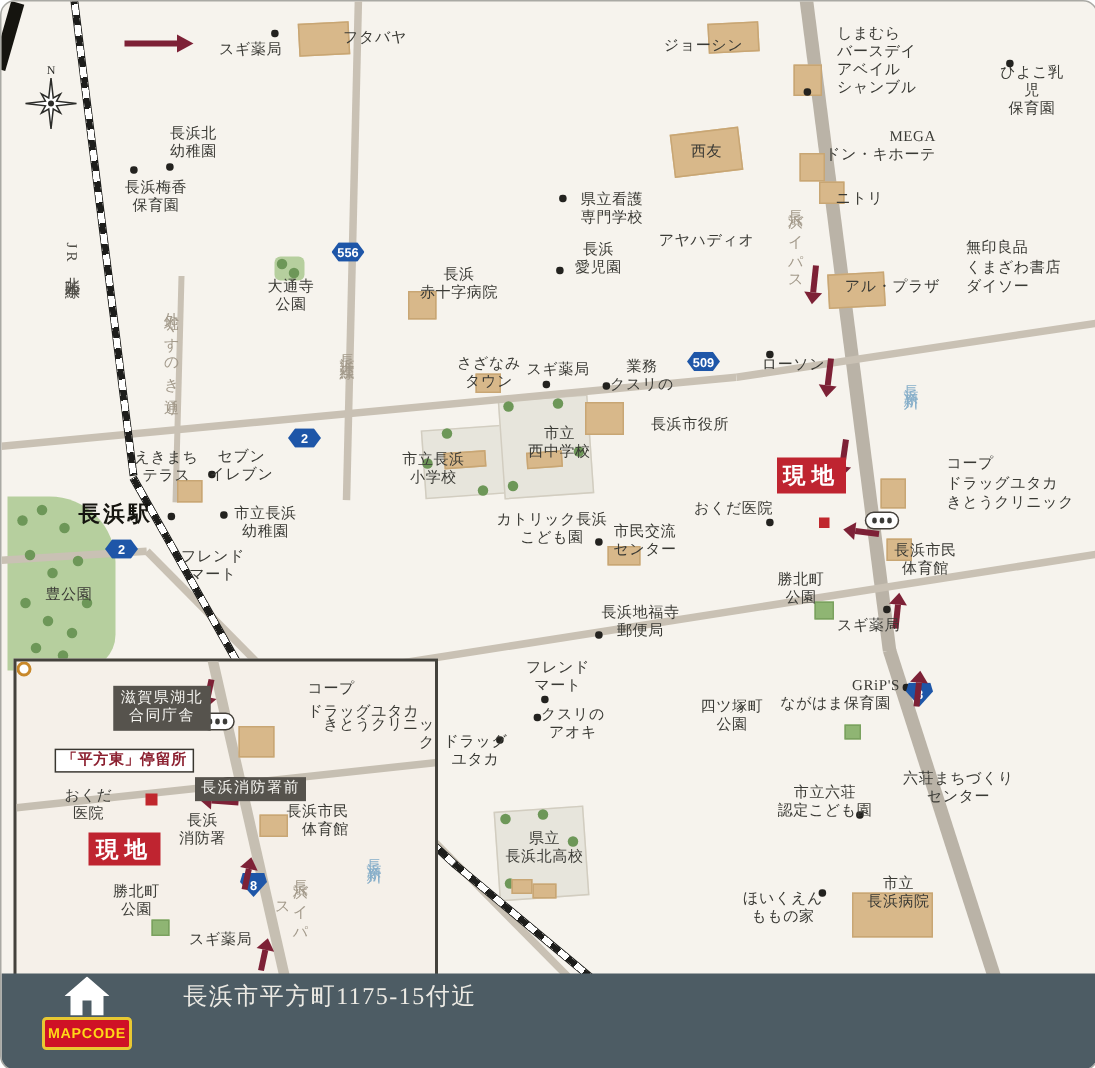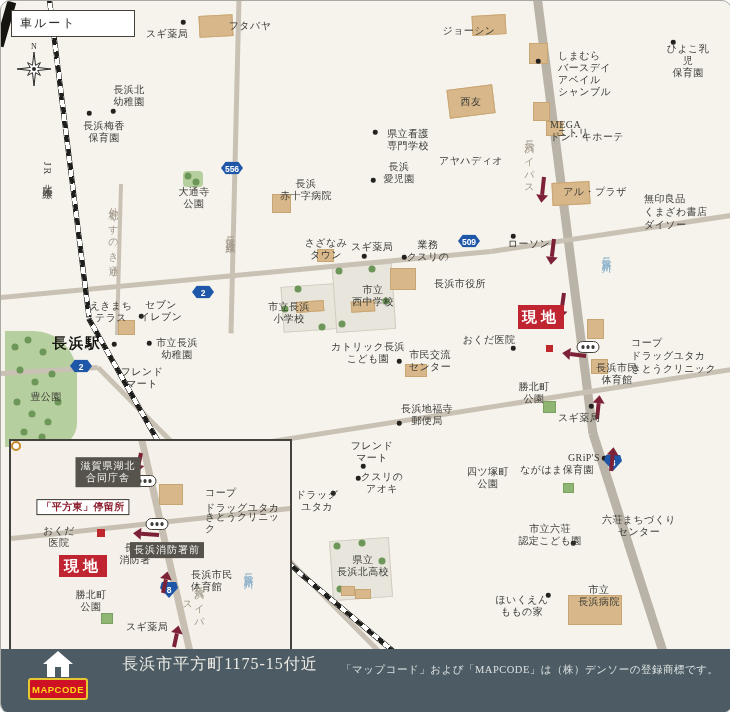--- a/index.html
+++ b/index.html
@@ -11,28 +11,28 @@
         box-shadow:0 0 0 0.6px #1d1d1b;}
   .park{position:absolute;background:#b6cf9e;}
   .tree{position:absolute;width:7px;height:7px;border-radius:50%;background:#6d9758;transform:translate(-50%,-50%);}
   .green{position:absolute;background:#8fb573;border:1px solid #7aa15f;}
   .campus{position:absolute;background:#e7e5dc;border:1px solid #d2cdc0;}
   .bld{position:absolute;background:#d8b88a;border:1px solid #c8a674;}
   .dot{position:absolute;width:4.5px;height:4.5px;border-radius:50%;background:#23221f;transform:translate(-50%,-50%);}
   .sq{position:absolute;background:#c0272d;}
   .lbl{position:absolute;font-size:10px;line-height:1.18;color:#3a3a35;white-space:pre-line;text-align:center;
        transform:translate(-50%,-50%);letter-spacing:0.4px;}
-  .lbl.left{transform:translate(0,-50%);text-align:left;margin-top:33px;}
+  .lbl.left{transform:translate(0,-50%);text-align:right;}
   .lbl.station{font-size:14.5px;font-weight:bold;color:#15140f;letter-spacing:2px;}
   .lbl.roadv,.lbl.railv,.lbl.riverv{writing-mode:vertical-rl;letter-spacing:2px;}
   .lbl.roadv{color:#a39a8b;}
   .lbl.railv{color:#4d4b45;}
   .lbl.riverv{color:#86aec9;}
   .lbl.darkbox{background:#56534d;color:#f6f5f1;padding:3px 5px;letter-spacing:1px;}
-  .lbl.darkbox2{background:#56534d;color:#f6f5f1;padding:2px 4px;letter-spacing:1px;white-space:nowrap;margin-top:24px;}
+  .lbl.darkbox2{background:#56534d;color:#f6f5f1;padding:2px 4px;letter-spacing:1px;white-space:nowrap;}
   .lbl.whitebox{background:#fff;border:1px solid #3a3730;color:#8c2030;font-weight:bold;padding:1px 4px;white-space:nowrap;}
   .redbox{position:absolute;background:#bf2430;color:#fff;font-weight:bold;font-size:15px;letter-spacing:4px;
           display:flex;align-items:center;justify-content:center;transform:translate(-50%,-50%);
           font-family:"Liberation Serif","DejaVu Serif",serif;}
   .shield{position:absolute;width:22px;height:13px;background:#1e56a8;color:#fff;font:bold 8.5px "Liberation Sans",sans-serif;
           display:flex;align-items:center;justify-content:center;transform:translate(-50%,-50%);
           clip-path:polygon(22% 0,78% 0,100% 50%,78% 100%,22% 100%,0 50%);}
   .shield.r8{width:18px;height:16px;clip-path:polygon(10% 0,90% 0,100% 38%,50% 100%,0 38%);}
   .tl{position:absolute;width:21px;height:10px;background:#fff;border:1px solid #44403a;border-radius:6px;
       display:flex;align-items:center;justify-content:center;gap:1.5px;transform:translate(-50%,-50%);}
@@ -415,41 +415,36 @@
       <div class="lbl left" style="left: 194px; top: 19px;">コープ</div>
       <div class="lbl left" style="left: 194px; top: 34px;">ドラッグユタカ</div>
       <div class="lbl left" style="left: 194px; top: 49px;">きとうクリニック</div>
       <div class="lbl darkbox2" style="left: 156px; top: 85px;">長浜消防署前</div>
       <div class="lbl left" style="left: 180px; top: 107px;">長浜市民
 体育館</div>
       <div class="lbl riverv" style="left: 237px; top: 128px;">長浜新川</div>
       <div class="lbl roadv" style="left: 182px; top: 160px;">長浜バイパス</div>
     </div>
 
-  <div id="legend">
-    <span class="txt">車ルート</span>
-    <span id="legend-arrow-slot"></span>
-  </div>
 
   <div id="compass">
     <div class="compass-n">N</div>
     <svg id="compass-svg" width="36" height="36" viewBox="0 0 36 36">
       <polygon id="compass-star" fill="#ffffff" stroke="#2b2b28" stroke-width="1" points="18.0,1.0 19.5,14.3 24.4,11.6 21.7,16.5 35.0,18.0 21.7,19.5 24.4,24.4 19.5,21.7 18.0,35.0 16.5,21.7 11.6,24.4 14.3,19.5 1.0,18.0 14.3,16.5 11.6,11.6 16.5,14.3"></polygon>
       <circle cx="18" cy="18" r="2" fill="#2b2b28"></circle>
     </svg>
   </div>
 
   <div id="bar">
     <svg id="house" width="30" height="26" viewBox="0 0 30 26">
       <path fill="#ffffff" d="M15,0 L30,13 L26,13 L26,26 L18,26 L18,16 L12,16 L12,26 L4,26 L4,13 L0,13 Z"></path>
     </svg>
     <div id="mapcode-logo">MAPCODE</div>
     <div class="addr">長浜市平方町1175-15付近</div>
     <div class="notes">
-      <div>「マップコード」および「MAPCODE」は（株）デンソーの登録商標です。</div>
     </div>
   </div>
 
 <div class="arr" style="left: 82px; top: 22px; width: 46px; transform: rotate(0deg);">
       <i style="flex: 1 1 0%; height: 4px; background: rgb(125, 33, 54);"></i>
       <b style="width: 0px; height: 0px; border-left: 11px solid rgb(125, 33, 54); border-top: 6.8px solid transparent; border-bottom: 6.8px solid transparent;"></b>
     </div>
   </div>
 
 </body></html>

